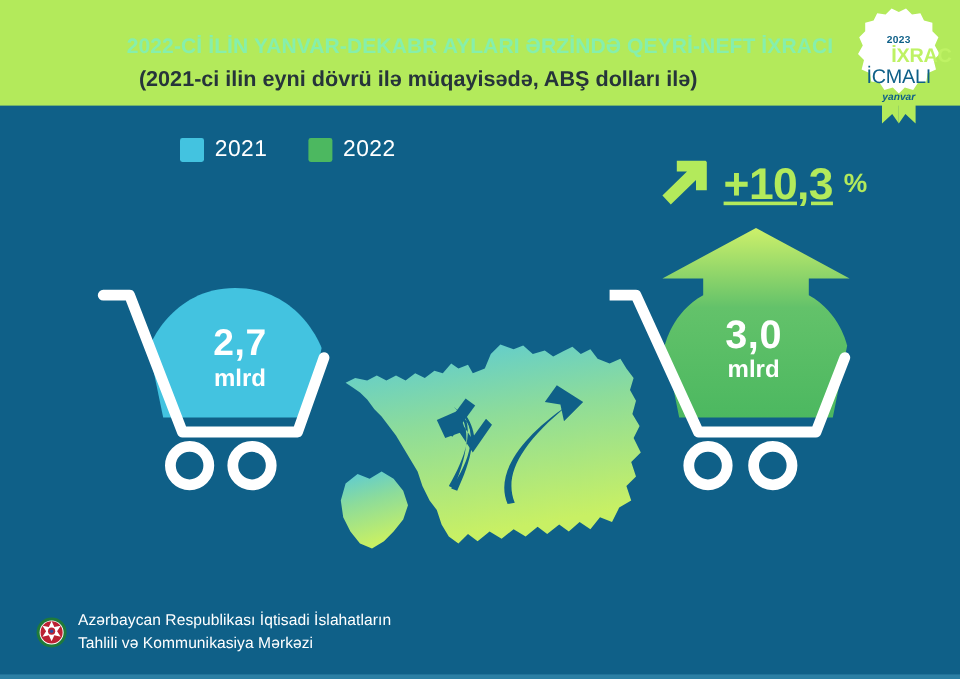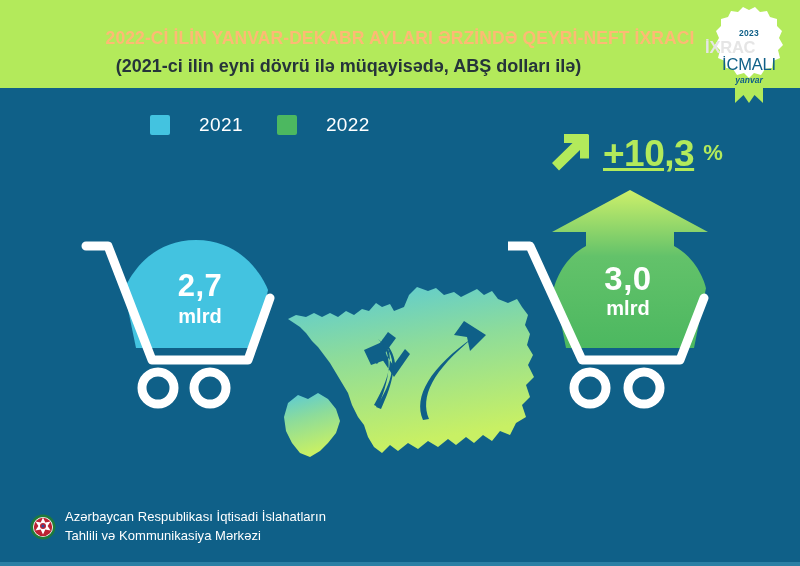--- a/index.html
+++ b/index.html
@@ -29,21 +29,21 @@
   }
   .header-title {
     position: absolute;
     left: 0;
     top: 28px;
     width: 800px;
     text-align: center;
     font-size: 17.5px;
     font-weight: bold;
     letter-spacing: 0.1px;
-    color: #fdba74;
+    color: #86efac;
     white-space: nowrap;
   }
   .header-subtitle {
     position: absolute;
     left: 0;
     top: 56px;
     width: 697px;
     text-align: center;
     font-size: 18px;
     font-weight: bold;
@@ -67,24 +67,24 @@
     text-align: center;
     font-size: 8.5px;
     font-weight: bold;
     color: #0f6088;
     letter-spacing: 0.3px;
   }
   .badge-line1 {
     position: absolute;
     left: 0; top: 36px;
     width: 88px;
-    text-align: left;
+    text-align: right;
     font-size: 16.5px;
     font-weight: bold;
-    color: #e5e5e5;
+    color: #bef264;
     letter-spacing: -0.2px;
   }
   .badge-line2 {
     position: absolute;
     left: 0; top: 53px;
     width: 88px;
     text-align: center;
     font-size: 16.5px;
     font-weight: normal;
     color: #0f6088;
@@ -106,21 +106,21 @@
     position: absolute;
     left: 150px;
     top: 114px;
     display: flex;
     align-items: center;
     gap: 34px;
   }
   .legend-item {
     display: flex;
     align-items: center;
-    gap: 29px;
+    gap: 9px;
   }
   .legend-swatch {
     width: 20px;
     height: 20px;
     border-radius: 2px;
     display: block;
   }
   .legend-label {
     font-size: 19px;
     color: #ffffff;

